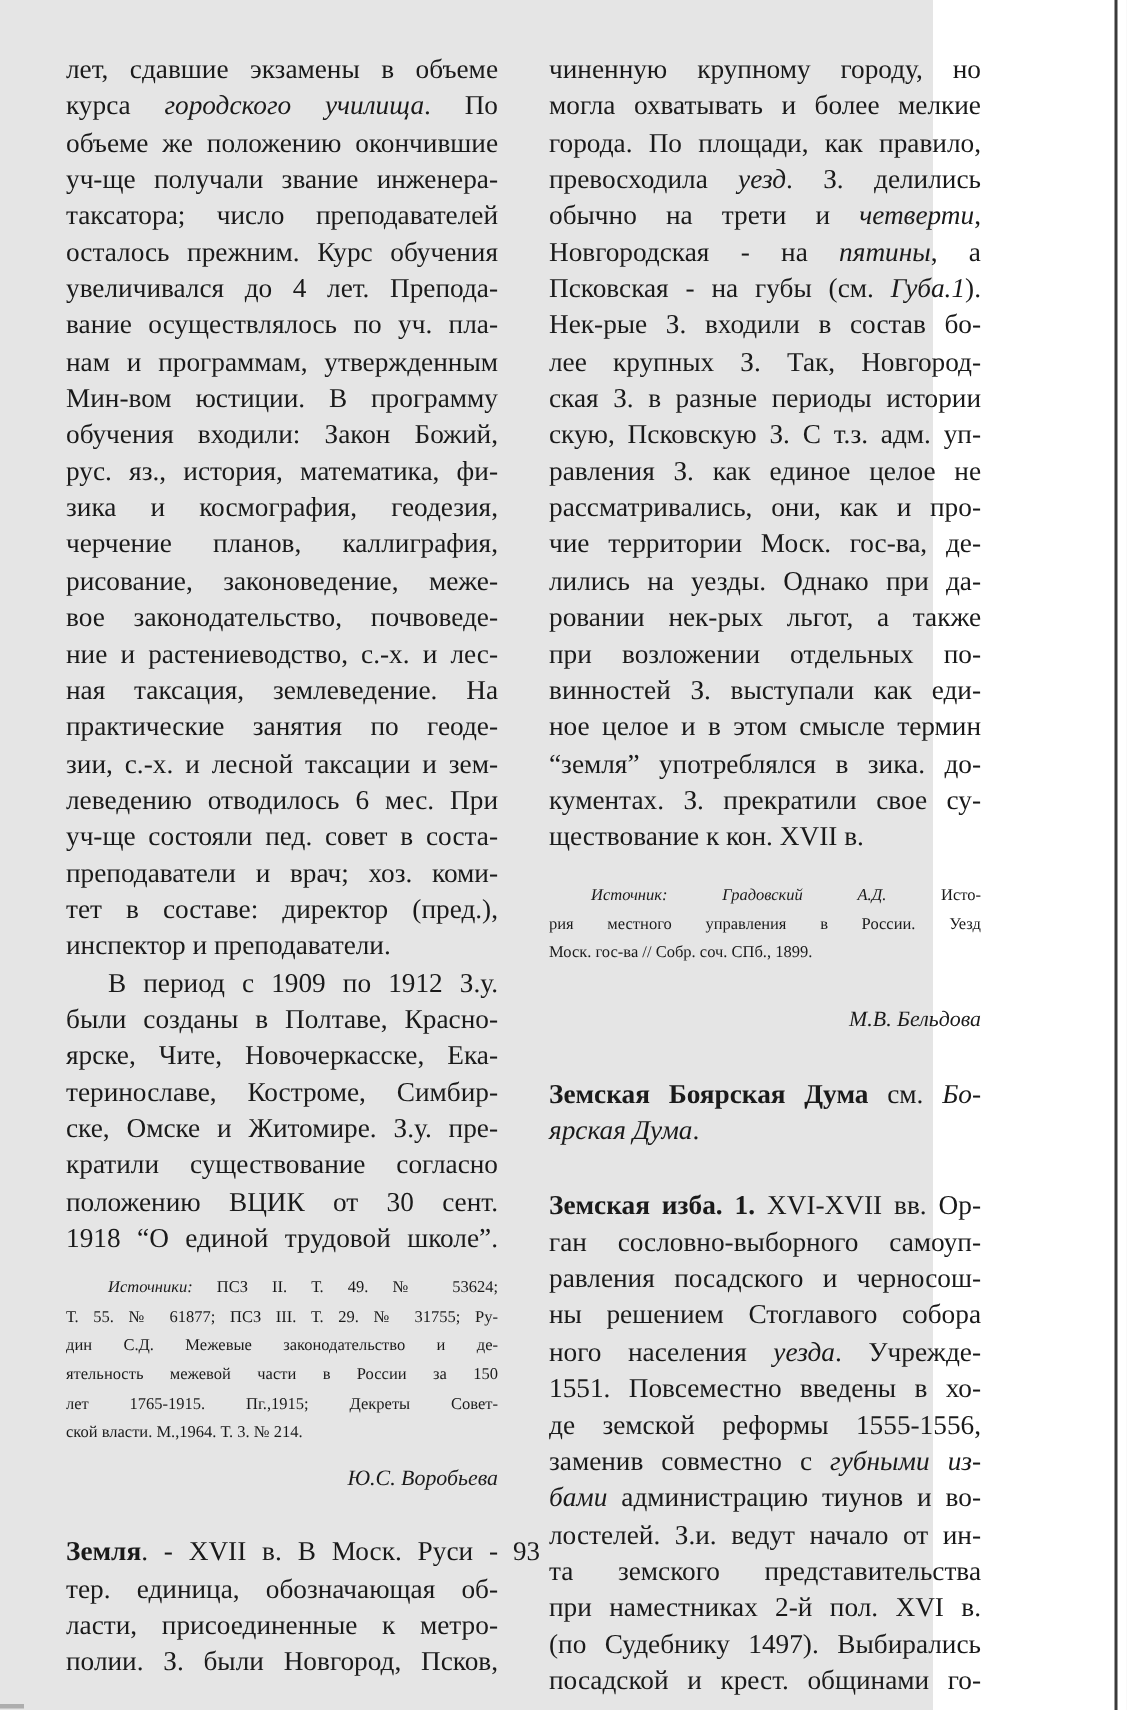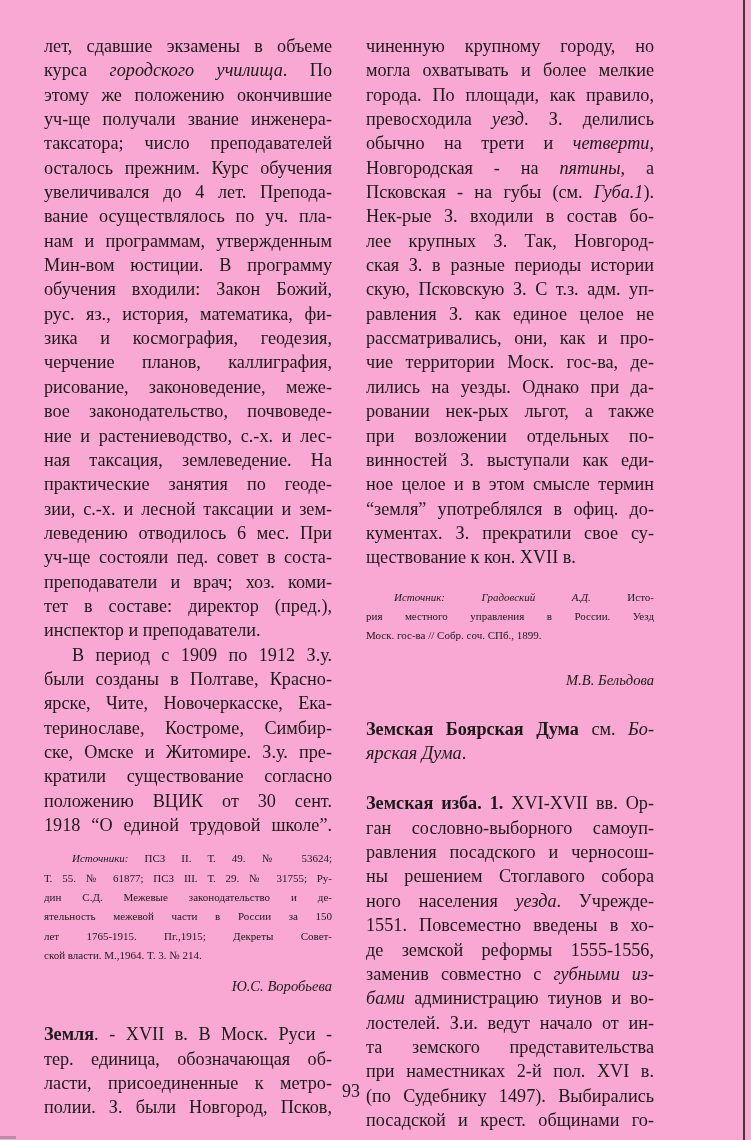--- a/index.html
+++ b/index.html
@@ -1,48 +1,48 @@
 <!DOCTYPE html>
 <html><head>
 <meta charset="utf-8">
 <style>
   html, body { margin:0; padding:0; background:#ffffff; }
   body { width:751px; height:1140px; position:relative; overflow:hidden;
          font-family:"Liberation Serif","DejaVu Serif",serif; color:#1a1a1a; }
-  .page { position:absolute; left:0; top:0; width:751px; height:1140px; background:#f9a8d4; }
+  .page { position:absolute; left:0; top:0; width:622px; height:1140px; background:#e5e5e5; }
   .edge-line { position:absolute; left:743px; top:0; width:2px; height:1140px; background:#3a3a3a; }
   .scan-mark { position:absolute; left:0; top:1136px; width:16px; height:3px; background:#777; opacity:.5; }
   .col { position:absolute; top:34px; width:288px; font-size:18.2px; line-height:24.35px; }
   .col.left { left:44px; }
   .col.right { left:366px; }
   .line { display:block; white-space:nowrap; text-align:justify; text-align-last:justify; height:24.35px; }
   .line.last { text-align-last:left; }
   .line.indent { padding-left:28px; }
   .small { font-size:11px; line-height:19.3px; }
   .small .line { height:19.3px; }
   .gap-s { height:12px; }
   .gap-m { height:18px; }
   .gap-l { height:26px; }
   .author { text-align:right; font-style:italic; font-size:14.6px; line-height:19.3px; display:block; }
   i, .it { font-style:italic; }
   b { font-weight:bold; }
-  .pagenum { position:absolute; left:342px; top:1081px; font-size:18px; }
+  .pagenum { position:absolute; left:342px; top:1024px; font-size:18px; }
 </style>
 </head>
 <body>
 
 <div class="page">
   <div class="edge-line"></div>
   <div class="scan-mark"></div>
 
   <div class="col left">
     <div>
       <span class="line">лет, сдавшие экзамены в объеме</span>
       <span class="line"><span>курса </span><i>городского училища</i><span>. По</span></span>
-      <span class="line">этому же положению окончившие</span>
+      <span class="line">объеме же положению окончившие</span>
       <span class="line">уч-ще получали звание инженера-</span>
       <span class="line">таксатора; число преподавателей</span>
       <span class="line">осталось прежним. Курс обучения</span>
       <span class="line">увеличивался до 4 лет. Препода-</span>
       <span class="line">вание осуществлялось по уч. пла-</span>
       <span class="line">нам и программам, утвержденным</span>
       <span class="line">Мин-вом юстиции. В программу</span>
       <span class="line">обучения входили: Закон Божий,</span>
       <span class="line">рус. яз., история, математика, фи-</span>
       <span class="line">зика и космография, геодезия,</span>
@@ -107,21 +107,21 @@
       <span class="line">ская З. в разные периоды истории</span>
       <span class="line">скую, Псковскую З. С т.з. адм. уп-</span>
       <span class="line">равления З. как единое целое не</span>
       <span class="line">рассматривались, они, как и про-</span>
       <span class="line">чие территории Моск. гос-ва, де-</span>
       <span class="line">лились на уезды. Однако при да-</span>
       <span class="line">ровании нек-рых льгот, а также</span>
       <span class="line">при возложении отдельных по-</span>
       <span class="line">винностей З. выступали как еди-</span>
       <span class="line">ное целое и в этом смысле термин</span>
-      <span class="line">“земля” употреблялся в офиц. до-</span>
+      <span class="line">“земля” употреблялся в зика. до-</span>
       <span class="line">кументах. З. прекратили свое су-</span>
       <span class="line last">ществование к кон. XVII в.</span>
     </div>
 
     <div class="gap-m"></div>
     <div class="small">
       <span class="line indent"><i>Источник</i><i>: Градовский А.Д.</i><span> Исто-</span></span>
       <span class="line">рия местного управления в России. Уезд</span>
       <span class="line last">Моск. гос-ва // Собр. соч. СПб., 1899.</span>
     </div>

